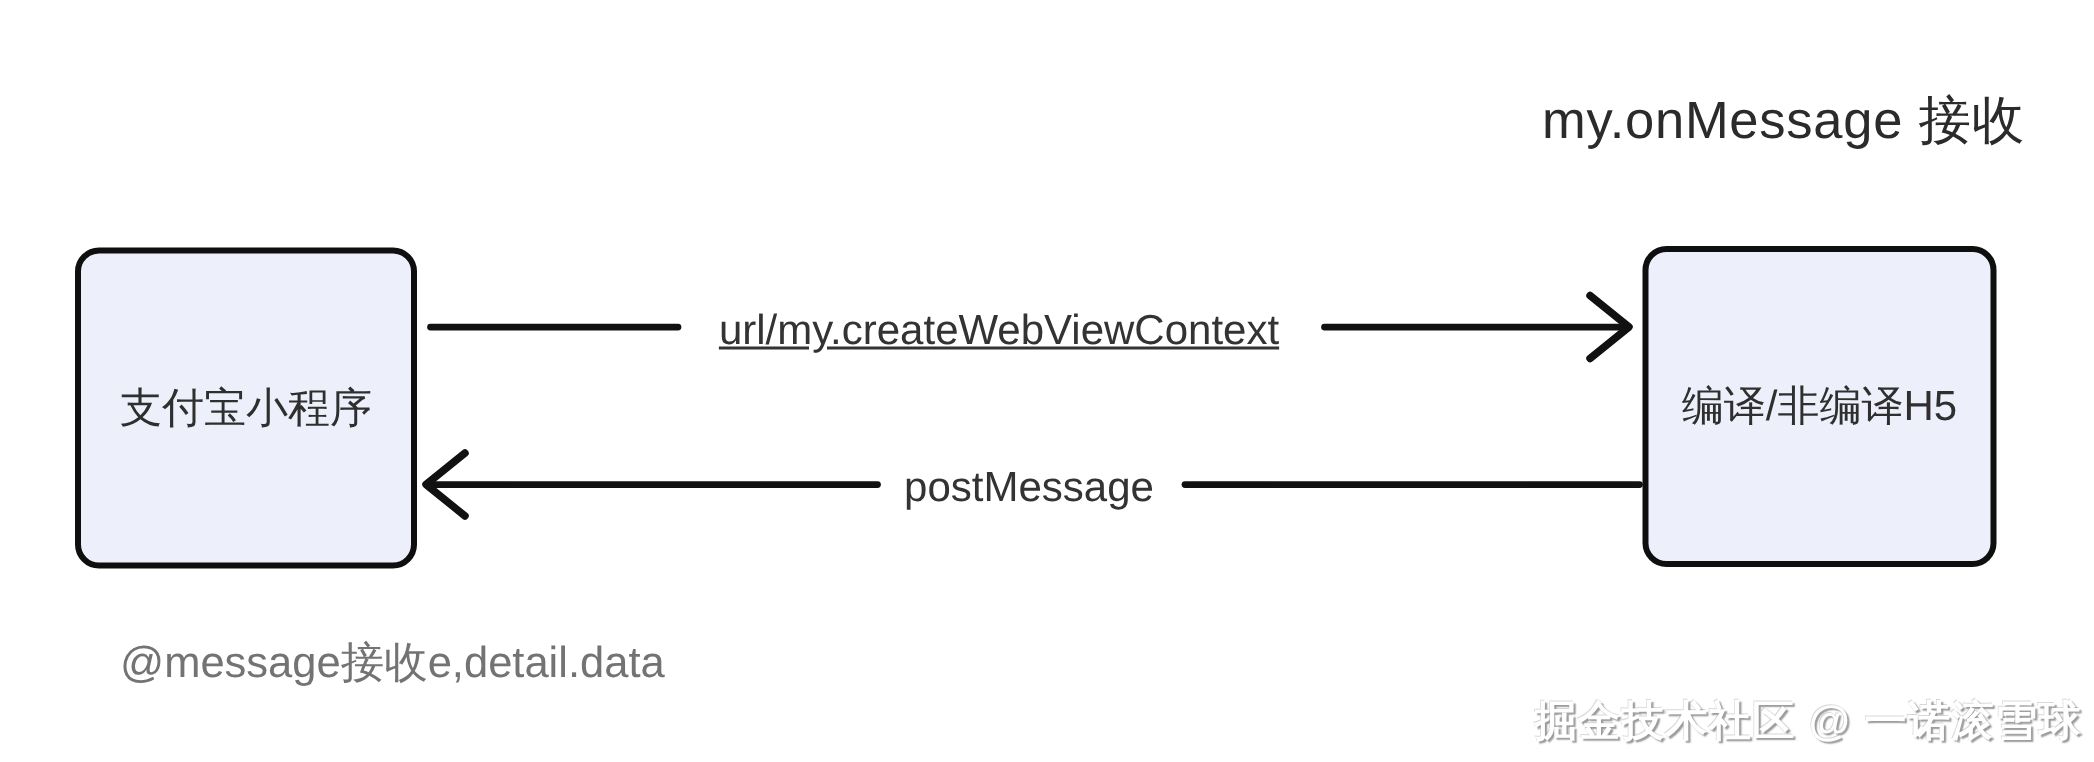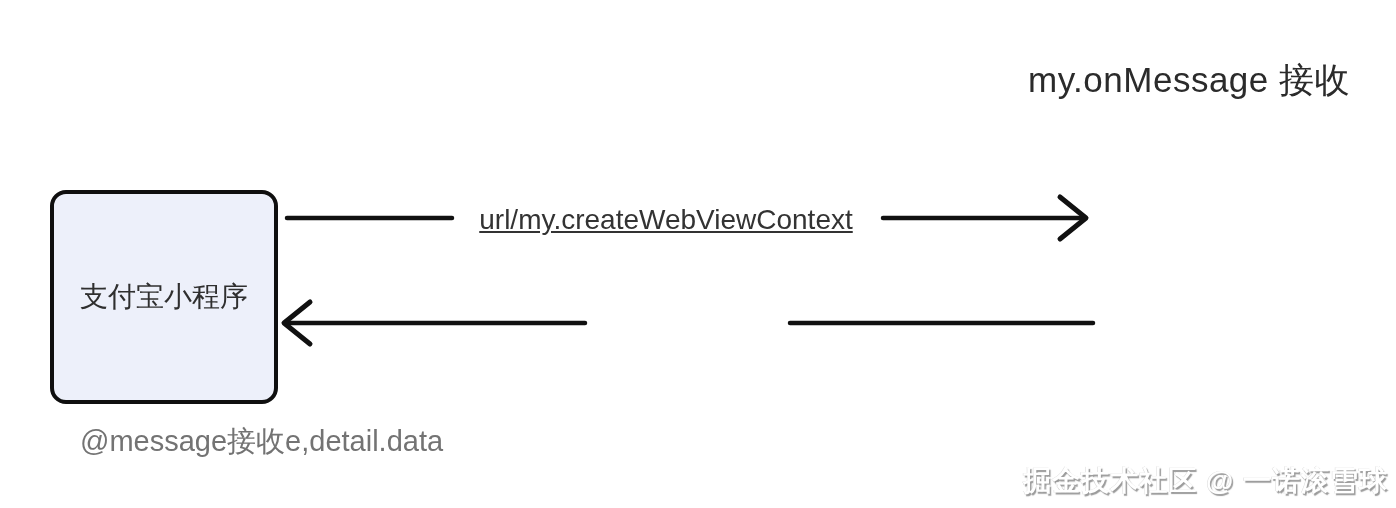--- a/index.html
+++ b/index.html
@@ -36,21 +36,20 @@
     justify-content: center;
     font-size: 28px;
     color: #2f2f2f;
     white-space: nowrap;
   }
   .node-left {
     left: 50px;
     top: 165px;
     width: 228px;
     height: 214px;
-    margin-top: 25px;
   }
   .node-right {
     left: 1095px;
     top: 164px;
     width: 236px;
     height: 214px;
   }
   .arrows-layer {
     position: absolute;
     left: 0;
@@ -102,32 +101,36 @@
 <body>
 
 <div class="canvas">
 
   <div class="diagram-title">my.onMessage 接收</div>
 
   <div class="node node-left">
     <span>支付宝小程序</span>
   </div>
 
+  <div class="node node-right">
+    <span>编译/非编译H5</span>
+  </div>
 
   <svg class="arrows-layer" viewBox="0 0 1396 508" xmlns="http://www.w3.org/2000/svg">
 
     <line x1="287" y1="218" x2="452" y2="218" stroke="#111111" stroke-width="4.5" stroke-linecap="round"></line>
     <line x1="883" y1="218" x2="1080" y2="218" stroke="#111111" stroke-width="4.5" stroke-linecap="round"></line>
     <polyline points="1060,197 1086,218 1060,239" fill="none" stroke="#111111" stroke-width="5" stroke-linecap="round" stroke-linejoin="round"></polyline>
 
     <line x1="790" y1="323" x2="1093" y2="323" stroke="#111111" stroke-width="4.5" stroke-linecap="round"></line>
     <line x1="290" y1="323" x2="585" y2="323" stroke="#111111" stroke-width="4.5" stroke-linecap="round"></line>
     <polyline points="310,302 284,323 310,344" fill="none" stroke="#111111" stroke-width="5" stroke-linecap="round" stroke-linejoin="round"></polyline>
   </svg>
 
   <div class="arrow-label arrow-label-forward">url/my.createWebViewContext</div>
 
+  <div class="arrow-label arrow-label-backward">postMessage</div>
 
   <div class="annotation">@message接收e,detail.data</div>
 
   <div class="watermark">掘金技术社区 @ 一诺滚雪球</div>
 
 </div>
 
 </body></html>

